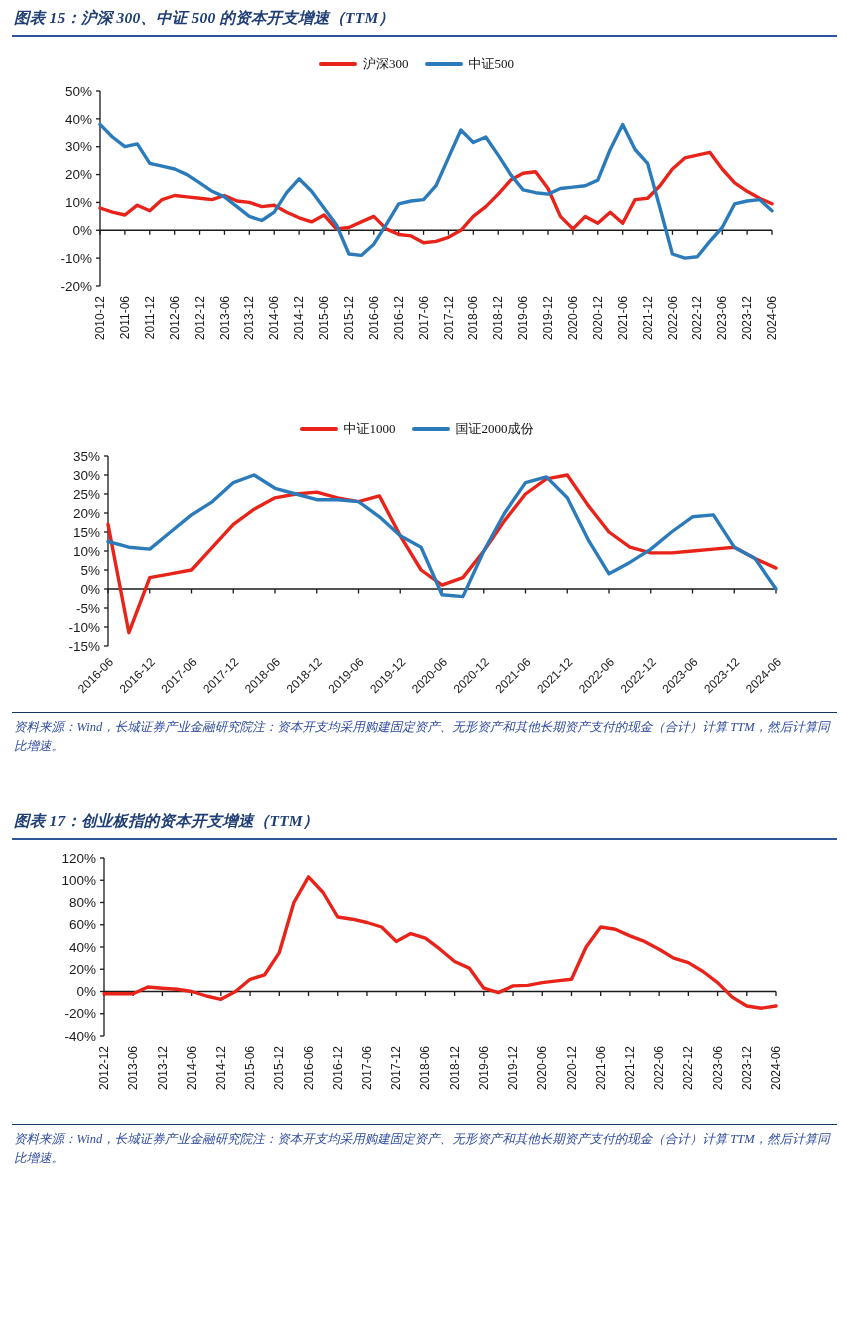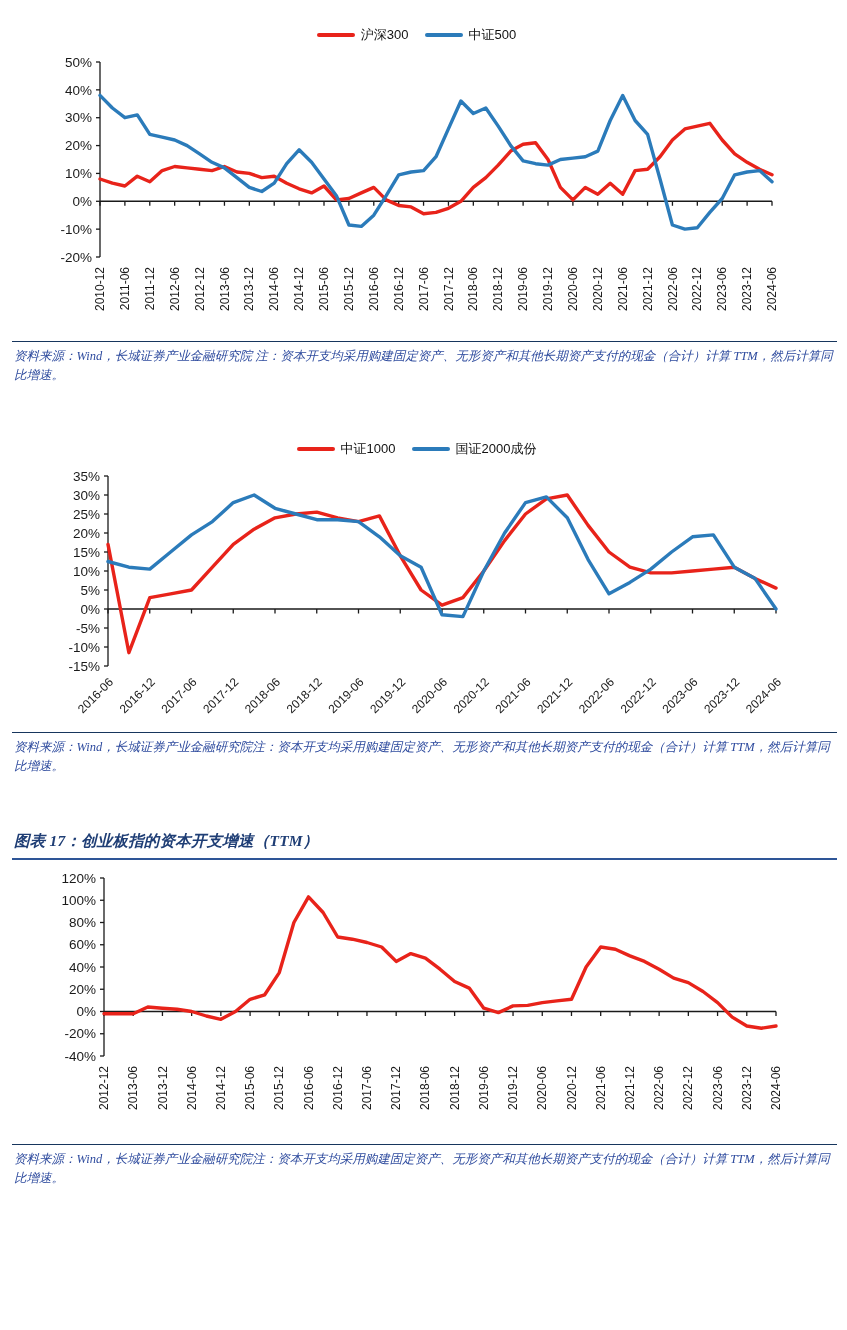--- a/index.html
+++ b/index.html
@@ -10,38 +10,39 @@
   .fig-title {
     font-family:"Liberation Serif", serif;
     font-style:italic; font-weight:bold;
     font-size:15.5px; color:#1F3E75;
     margin:0; padding:0 0 6px 2px;
     border-bottom:2px solid #2E5597;
     letter-spacing:0.2px;
   }
   .legend { display:flex; justify-content:center; align-items:center; margin:18px 0 0; }
   .legend .sw { display:inline-block; width:38px; height:4px; border-radius:2px; margin-right:6px; }
-  .legend .lb { font-size:13px; color:#111111; margin-right:16px; }
+  .legend .lb { font-size:13px; color:#111111; margin-right:16px;font-family:Liberation Serif, serif; }
   .chart-wrap { margin-top:8px; }
   svg { display:block; }
   .note {
     font-family:"Liberation Serif", serif;
     font-style:italic;
     font-size:12.5px; color:#2E4B9E;
     border-top:1.5px solid #17365D;
     padding:5px 2px 0 2px; margin-top:4px;
     line-height:1.55;
   }
 </style>
 </head>
 <body>
 
 <div class="page">
 
   <div class="figure">
+    <h2 class="fig-title">图表 15：沪深 300、中证 500 的资本开支增速（TTM）</h2>
     <div class="legend">
         <span class="sw" style="background: rgb(232, 35, 26);"></span>
         <span class="lb">沪深300</span>
         <span class="sw" style="background: rgb(43, 123, 186);"></span>
         <span class="lb">中证500</span>
       </div>
     <div class="chart-wrap">
       <svg width="805" height="285" viewBox="0 0 805 285">
           <g>
             <line x1="88" y1="10" x2="88" y2="205" stroke="#1a1a1a" stroke-width="1.3"></line>
@@ -120,21 +121,20 @@
             <text transform="translate(610.6666666666666,215) rotate(-90)" text-anchor="end" dy="0.34em" font-size="12" fill="#1a1a1a">2021-06</text>
             <text transform="translate(635.5555555555555,215) rotate(-90)" text-anchor="end" dy="0.34em" font-size="12" fill="#1a1a1a">2021-12</text>
             <text transform="translate(660.4444444444445,215) rotate(-90)" text-anchor="end" dy="0.34em" font-size="12" fill="#1a1a1a">2022-06</text>
             <text transform="translate(685.3333333333334,215) rotate(-90)" text-anchor="end" dy="0.34em" font-size="12" fill="#1a1a1a">2022-12</text>
             <text transform="translate(710.2222222222222,215) rotate(-90)" text-anchor="end" dy="0.34em" font-size="12" fill="#1a1a1a">2023-06</text>
             <text transform="translate(735.1111111111111,215) rotate(-90)" text-anchor="end" dy="0.34em" font-size="12" fill="#1a1a1a">2023-12</text>
             <text transform="translate(760,215) rotate(-90)" text-anchor="end" dy="0.34em" font-size="12" fill="#1a1a1a">2024-06</text>
           </g>
         </svg>
     </div>
-    <div class="note">资料来源：Wind，长城证券产业金融研究院 注：资本开支均采用购建固定资产、无形资产和其他长期资产支付的现金（合计）计算 TTM，然后计算同比增速。</div>
   </div>
 
   <div class="figure">
     <div class="legend">
         <span class="sw" style="background: rgb(232, 35, 26);"></span>
         <span class="lb">中证1000</span>
         <span class="sw" style="background: rgb(43, 123, 186);"></span>
         <span class="lb">国证2000成份</span>
       </div>
     <div class="chart-wrap">

